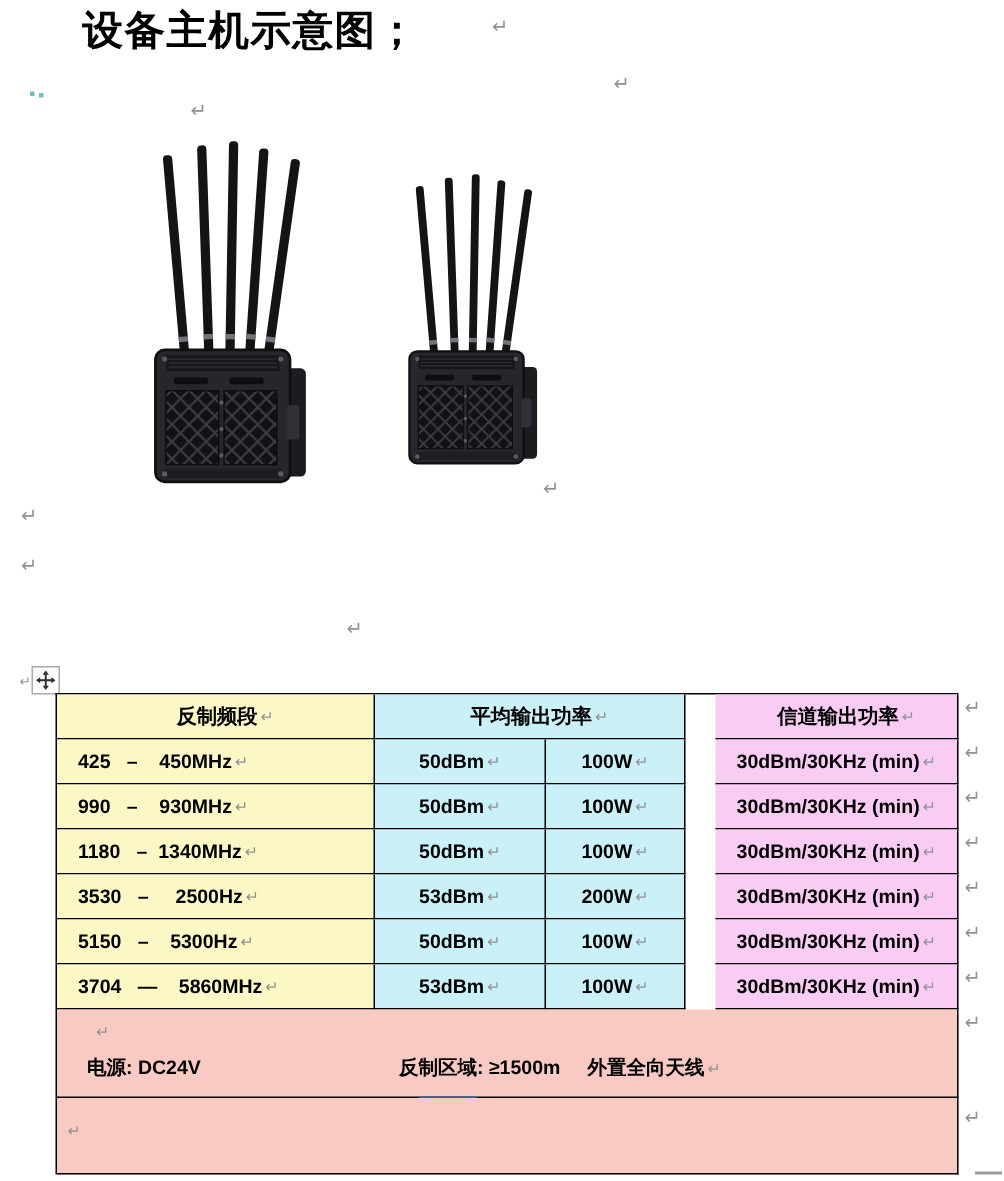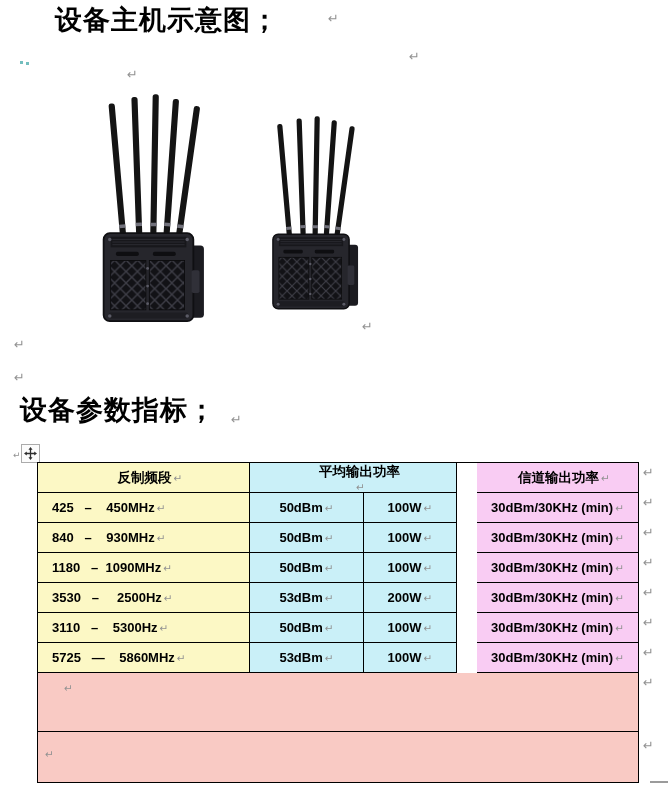--- a/index.html
+++ b/index.html
@@ -34,21 +34,21 @@
           border-top:1.5px solid var(--border,#000);border-left:1.5px solid var(--border,#000);}
   .cell{box-sizing:border-box;border-right:1.5px solid var(--border,#000);
         border-bottom:1.5px solid var(--border,#000);
         display:flex;align-items:center;justify-content:center;
         font-weight:bold;font-size:13px;color:#000;white-space:pre;}
   .cy{background:var(--yellow,#FCF8C5);}
   .cc{background:var(--cyan,#CAF0F8);}
   .cp{background:var(--pink,#F9CCF3);margin-left:20px;}
   .cs{background:var(--salmon,#F9CAC4);}
   .hdr{font-size:13.5px;padding-left:13px;}
-  .span2{grid-column:2/4;flex-direction:column;}
+  .span2{grid-column:2/4;}
   .freq{justify-content:flex-start;padding-left:14px;}
   .fullrow{grid-column:1/-1;justify-content:flex-start;align-items:stretch;
            flex-direction:column;position:relative;}
   .gu{border-bottom:3px double var(--underline,#2F5BD7);padding-bottom:12px;}
   .pil{color:var(--mark,#929292);font-size:10.5px;font-weight:normal;margin-left:2px;
        font-family:"DejaVu Sans",sans-serif;}
   .fl1{height:28px;position:relative;}
   .fl1 .pil{position:absolute;left:24px;top:9px;}
   .fl2{position:relative;height:26px;font-weight:bold;font-size:13px;white-space:pre;}
   .fl2 .pwr{position:absolute;left:20px;top:2px;}
@@ -149,21 +149,20 @@
           <circle cx="115" cy="165" r="2"></circle>
         <circle cx="27" cy="252" r="2"></circle>
           <circle cx="115" cy="252" r="2"></circle>
         <circle cx="70" cy="198" r="1.6"></circle>
           <circle cx="70" cy="218" r="1.6"></circle>
           <circle cx="70" cy="238" r="1.6"></circle>
       </g>
     </g>
   </svg>
 
-  <div id="title-params" class="doc-title">设备参数指标；</div>
 
   <div class="tbl-handle">
     <svg width="13" height="13" viewBox="0 0 14 14">
       <path d="M7 0 L9.2 3 H4.8 Z M7 14 L4.8 11 H9.2 Z M0 7 L3 4.8 V9.2 Z M14 7 L11 9.2 V4.8 Z" fill="#2e2e2e"></path>
       <path d="M7 2 V12 M2 7 H12" stroke="#2e2e2e" stroke-width="1.4"></path>
     </svg>
   </div>
   <div class="pmark small" style="left:13px;top:449px;">↵</div>
 
   <div class="ptable" id="ptable">
@@ -175,42 +174,46 @@
       <span>平均输出功率</span><span class="pil">↵</span>
     </div>
     <div class="cell cp hdr">
       <span>信道输出功率</span><span class="pil">↵</span>
     </div>
 
     <div class="cell cy freq"><span><span class="gu">425 </span><span>  –    </span><span>450MHz</span></span><span class="pil">↵</span></div>
       <div class="cell cc"><span>50dBm</span><span class="pil">↵</span></div>
       <div class="cell cc"><span>100W</span><span class="pil">↵</span></div>
       <div class="cell cp"><span>30dBm/30KHz (min)</span><span class="pil">↵</span></div>
-      <div class="cell cy freq"><span><span class="gu">840 </span><span>  –    </span><span>930MHz</span></span><span class="pil">↵</span></div>
-      <div class="cell cc"><span>50dBm</span><span class="pil">↵</span></div>
-      <div class="cell cc"><span>100W</span><span class="pil">↵</span></div>
-      <div class="cell cp"><span>30dBm/30KHz (min)</span><span class="pil">↵</span></div>
-      <div class="cell cy freq"><span><span>1180   </span><span class="gu">–  1090</span><span>MHz</span></span><span class="pil">↵</span></div>
+      <div class="cell cy freq"><span><span class="gu">990 </span><span>  –    </span><span>930MHz</span></span><span class="pil">↵</span></div>
+      <div class="cell cc"><span>50dBm</span><span class="pil">↵</span></div>
+      <div class="cell cc"><span>100W</span><span class="pil">↵</span></div>
+      <div class="cell cp"><span>30dBm/30KHz (min)</span><span class="pil">↵</span></div>
+      <div class="cell cy freq"><span><span>1180   </span><span class="gu">–  1340</span><span>MHz</span></span><span class="pil">↵</span></div>
       <div class="cell cc"><span>50dBm</span><span class="pil">↵</span></div>
       <div class="cell cc"><span>100W</span><span class="pil">↵</span></div>
       <div class="cell cp"><span>30dBm/30KHz (min)</span><span class="pil">↵</span></div>
       <div class="cell cy freq"><span><span>3530   –     2500Hz</span></span><span class="pil">↵</span></div>
       <div class="cell cc"><span>53dBm</span><span class="pil">↵</span></div>
       <div class="cell cc"><span>200W</span><span class="pil">↵</span></div>
       <div class="cell cp"><span>30dBm/30KHz (min)</span><span class="pil">↵</span></div>
-      <div class="cell cy freq"><span><span class="gu">3110 </span><span>  –    </span><span>5300Hz</span></span><span class="pil">↵</span></div>
-      <div class="cell cc"><span>50dBm</span><span class="pil">↵</span></div>
-      <div class="cell cc"><span>100W</span><span class="pil">↵</span></div>
-      <div class="cell cp"><span>30dBm/30KHz (min)</span><span class="pil">↵</span></div>
-      <div class="cell cy freq"><span><span>5725   —    5860MHz</span></span><span class="pil">↵</span></div>
+      <div class="cell cy freq"><span><span class="gu">5150 </span><span>  –    </span><span>5300Hz</span></span><span class="pil">↵</span></div>
+      <div class="cell cc"><span>50dBm</span><span class="pil">↵</span></div>
+      <div class="cell cc"><span>100W</span><span class="pil">↵</span></div>
+      <div class="cell cp"><span>30dBm/30KHz (min)</span><span class="pil">↵</span></div>
+      <div class="cell cy freq"><span><span>3704   —    5860MHz</span></span><span class="pil">↵</span></div>
       <div class="cell cc"><span>53dBm</span><span class="pil">↵</span></div>
       <div class="cell cc"><span>100W</span><span class="pil">↵</span></div>
       <div class="cell cp"><span>30dBm/30KHz (min)</span><span class="pil">↵</span></div>
       <div class="cell cs fullrow">
       <div class="fl1"><span class="pil">↵</span></div>
+      <div class="fl2">
+        <span class="pwr">电源: DC24V</span>
+        <span class="zone"><span><span>反</span><span class="gu">制区域</span><span>: ≥1500m     外置全向天线</span></span><span class="pil">↵</span></span>
+      </div>
     </div>
 
     <div class="cell cs fullrow fsB">
       <span class="pil">↵</span>
     </div>
   </div>
 
   <div class="gray-line"></div>
   <div id="marks-host">
       <div class="pmark" style="left: 328px; top: 12px;">↵</div>

